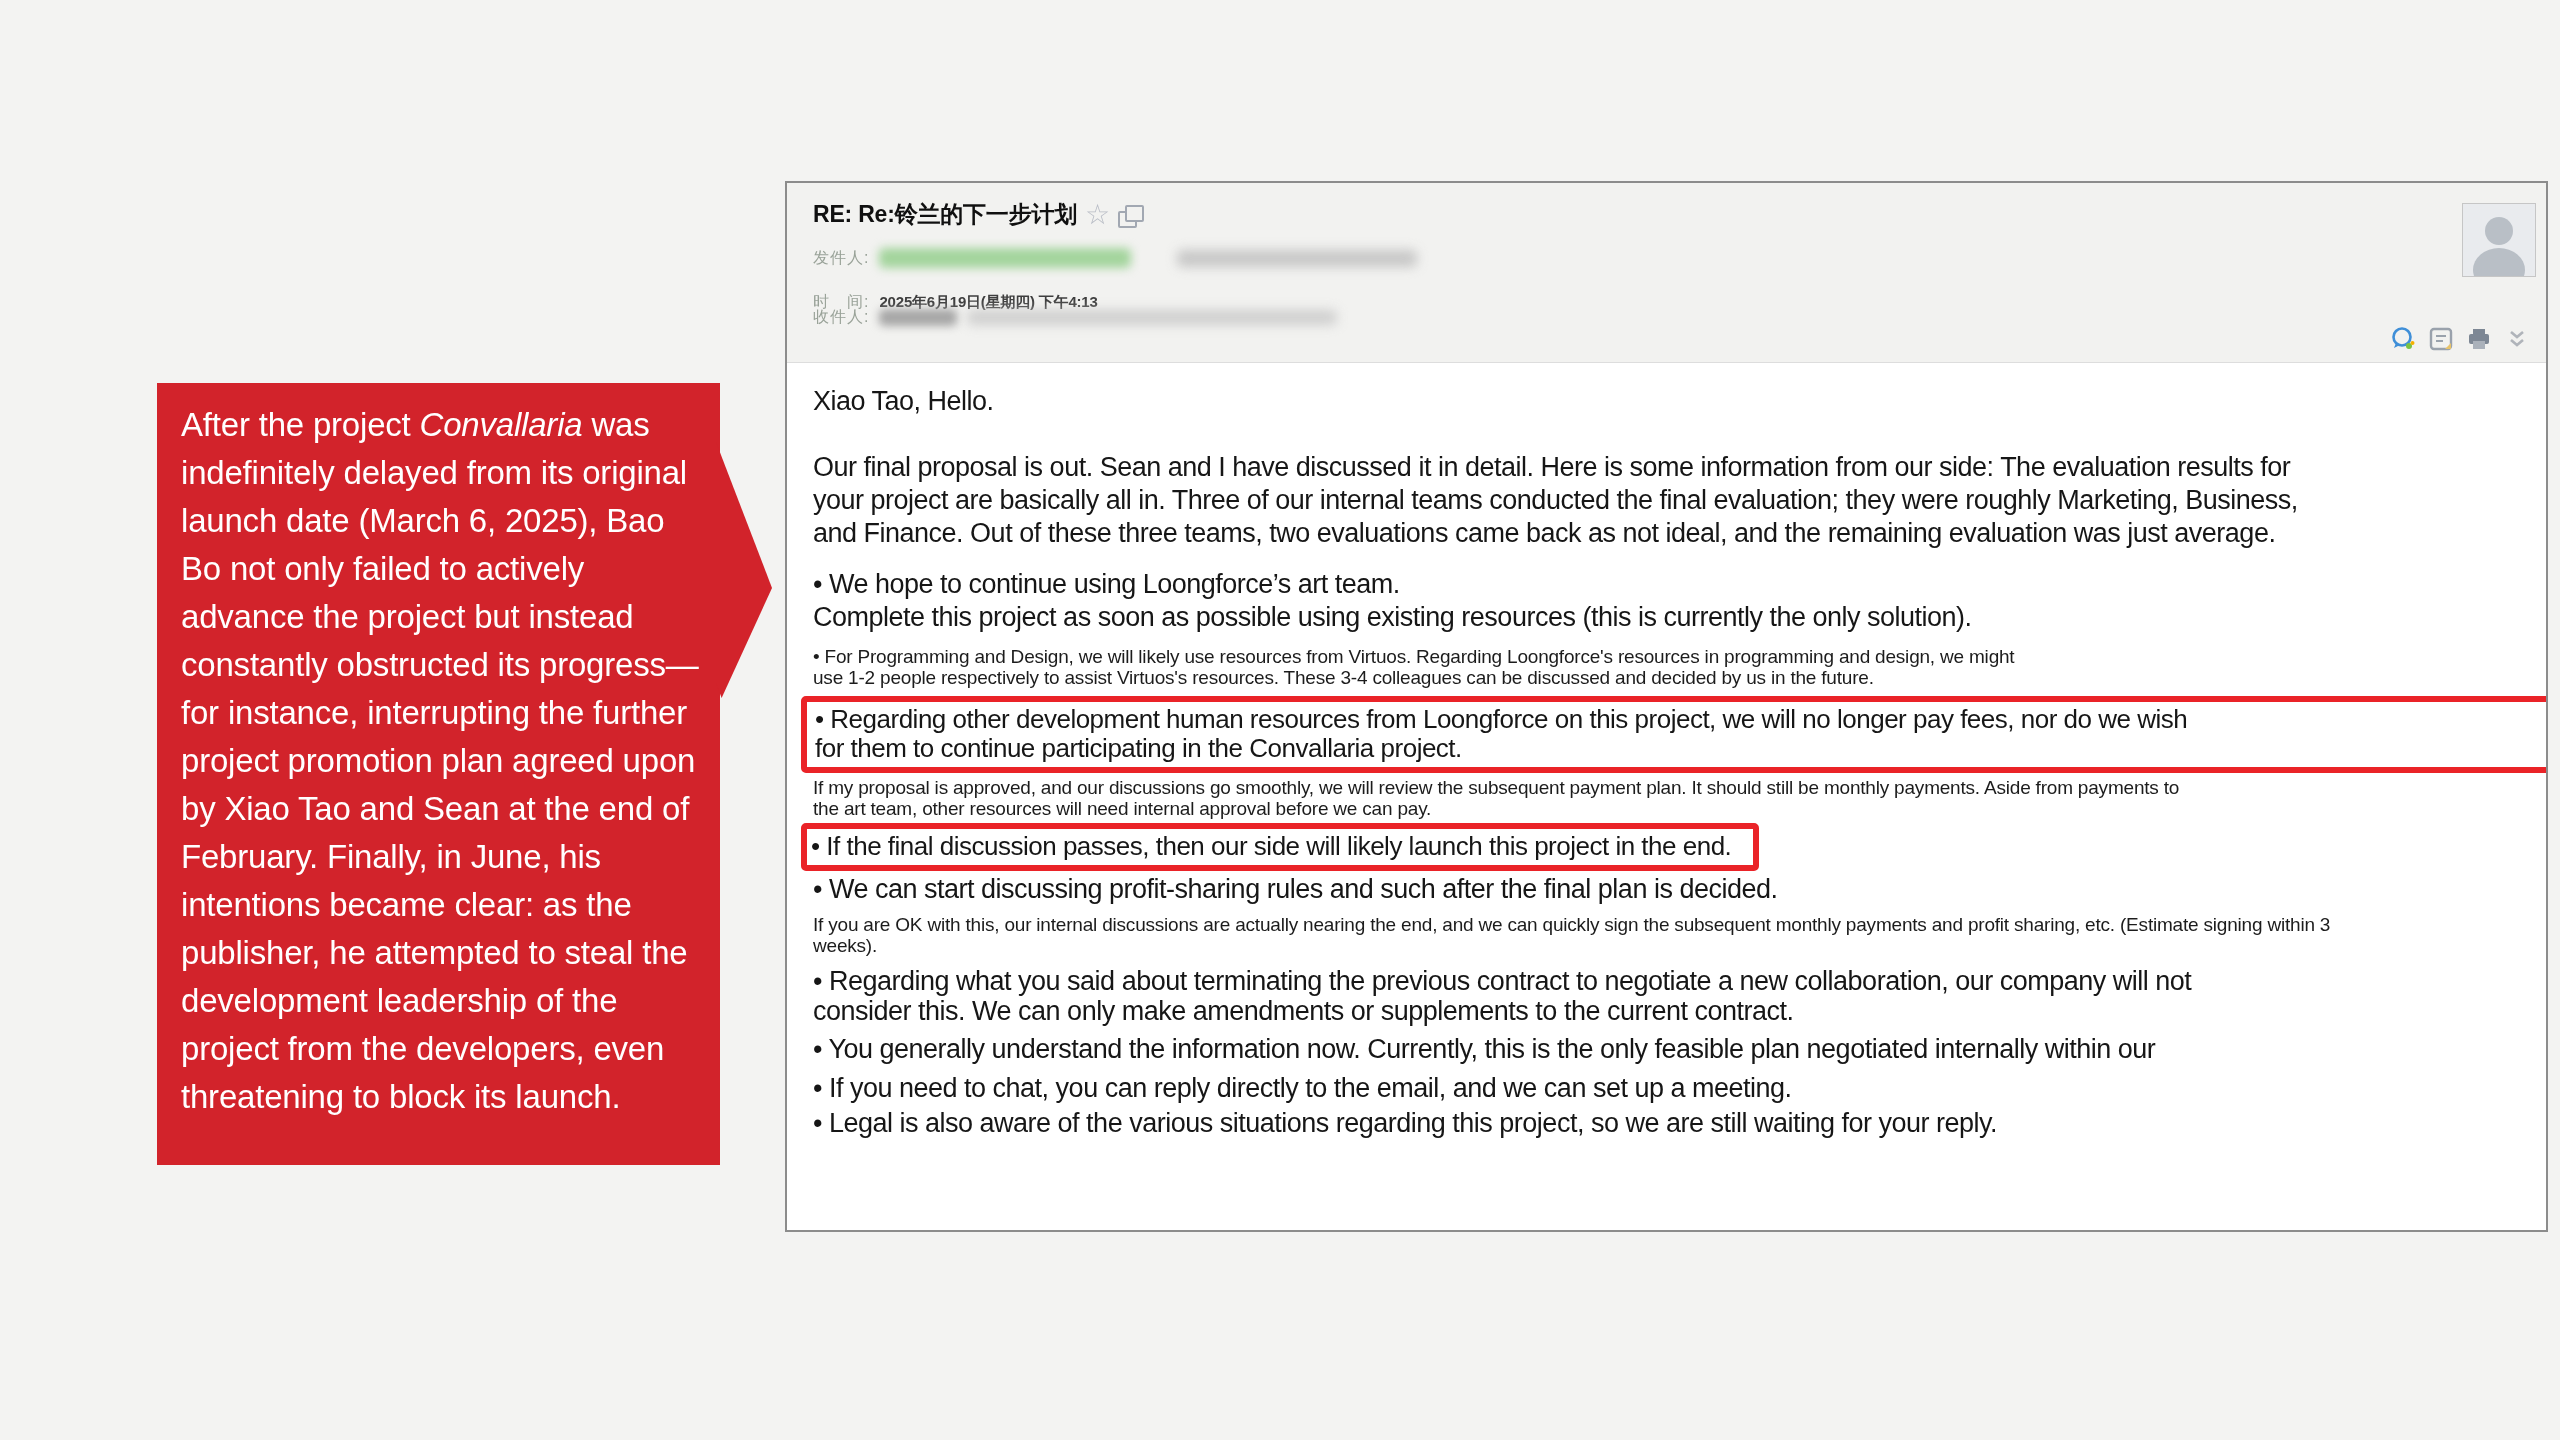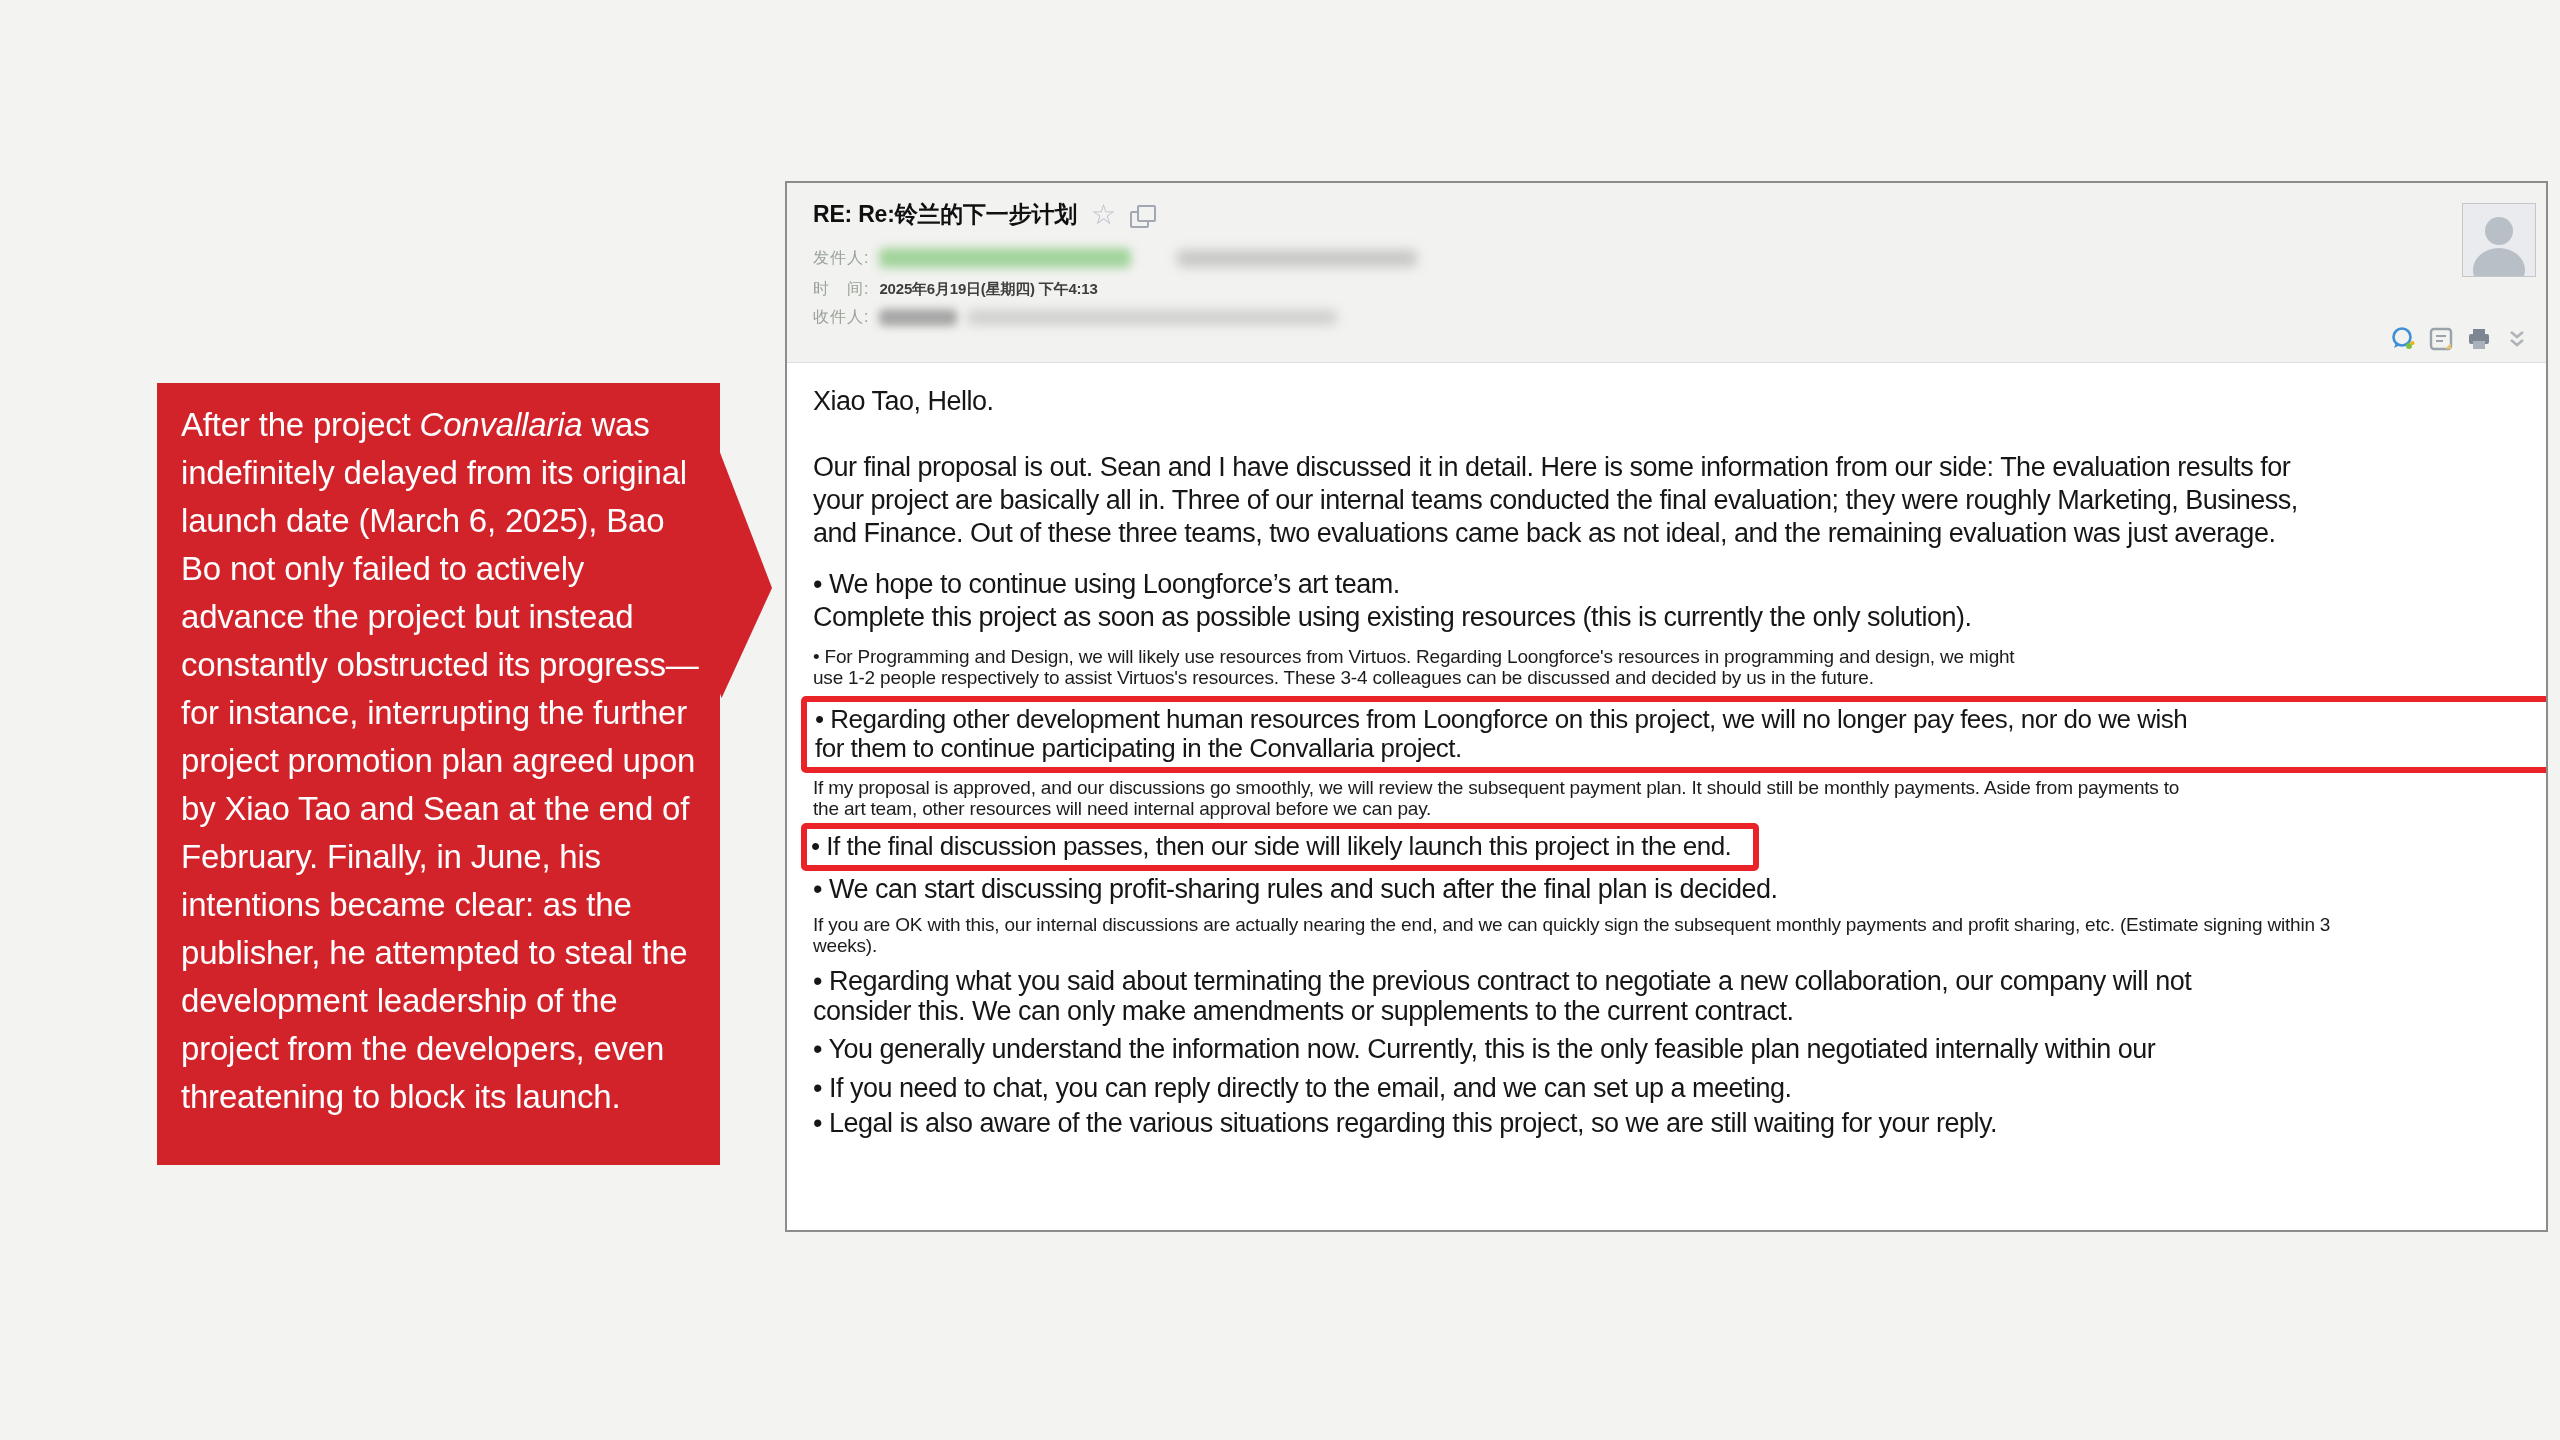--- a/index.html
+++ b/index.html
@@ -26,21 +26,21 @@
 
   
   .email-panel{
     position:absolute;left:785px;top:181px;width:1763px;height:1051px;
     box-sizing:border-box;background:#ffffff;border:2px solid #8c8c8c;
   }
   .email-header{
     position:relative;height:180px;background:#f2f2f0;
     border-bottom:1px solid #dddddd;box-sizing:border-box;
   }
-  .subject-row{position:absolute;left:26px;top:16px;display:flex;align-items:center;gap:14px;}
+  .subject-row{position:absolute;left:26px;top:16px;display:flex;align-items:center;gap:8px;}
   .subject{font-size:23px;font-weight:bold;color:#101010;letter-spacing:-0.2px;}
   .star{font-size:28px;color:#b9bdc6;line-height:24px;cursor:pointer;}
   .copy-ic{width:24px;height:24px;position:relative;cursor:pointer;}
   .copy-ic .sq{position:absolute;width:15px;height:13px;border:2px solid #a2a8b2;border-radius:2px;background:#f2f2f0;}
   .copy-ic .sq.b{left:0;top:8px;}
   .copy-ic .sq.a{left:7px;top:2px;}
 
   .meta-row{position:absolute;left:26px;height:26px;display:flex;align-items:center;gap:10px;}
   .meta-label{font-size:16px;color:#99a298;letter-spacing:1px;white-space:pre;}
   .meta-value{font-size:15px;color:#3e3e3e;font-weight:bold;letter-spacing:-0.2px;}
@@ -95,21 +95,21 @@
           <span class="sq a"></span>
       </span>
     </div>
 
     <div class="meta-row" style="top:62px;">
       <span class="meta-label">发件人:</span>
       <span class="blurb blur-green"></span>
       <span class="blurb blur-gray-a"></span>
     </div>
 
-    <div class="meta-row" style="top:93px;">
+    <div class="meta-row" style="top:106px;">
       <span class="meta-label">时　间:</span>
       <span class="meta-value">2025年6月19日(星期四) 下午4:13</span>
     </div>
 
     <div class="meta-row" style="top:121px;">
       <span class="meta-label">收件人:</span>
       <span class="blurb blur-dark"></span>
       <span class="blurb blur-gray-b"></span>
     </div>
 

